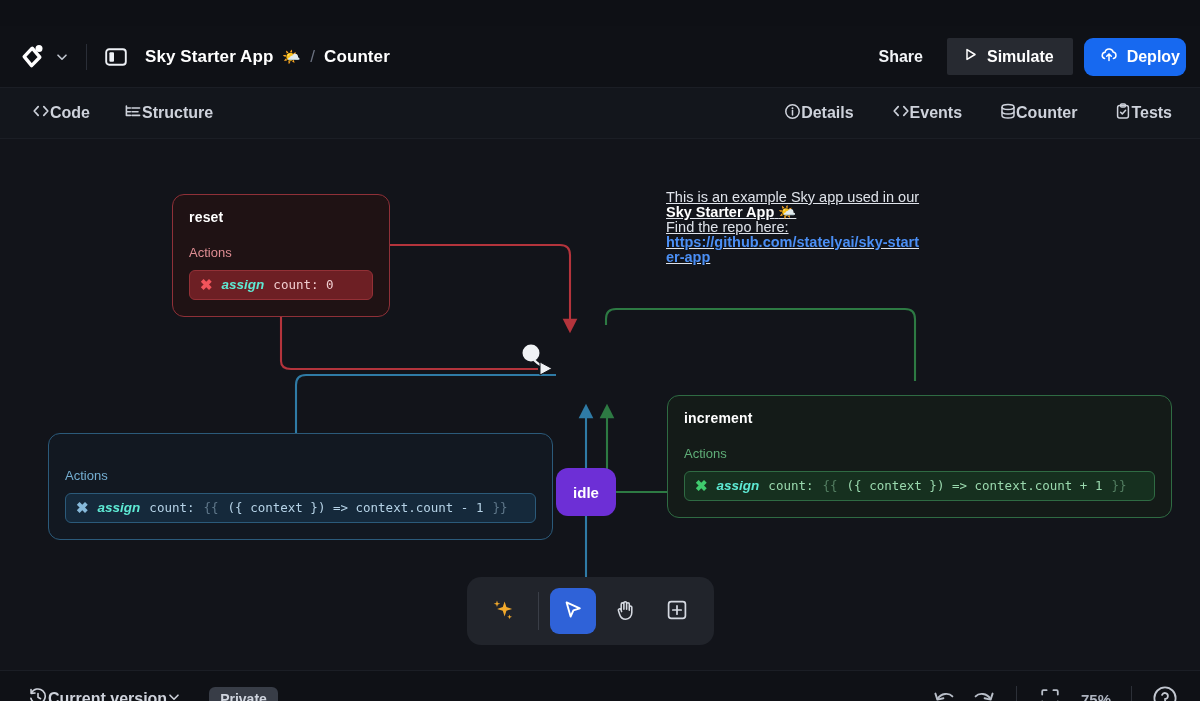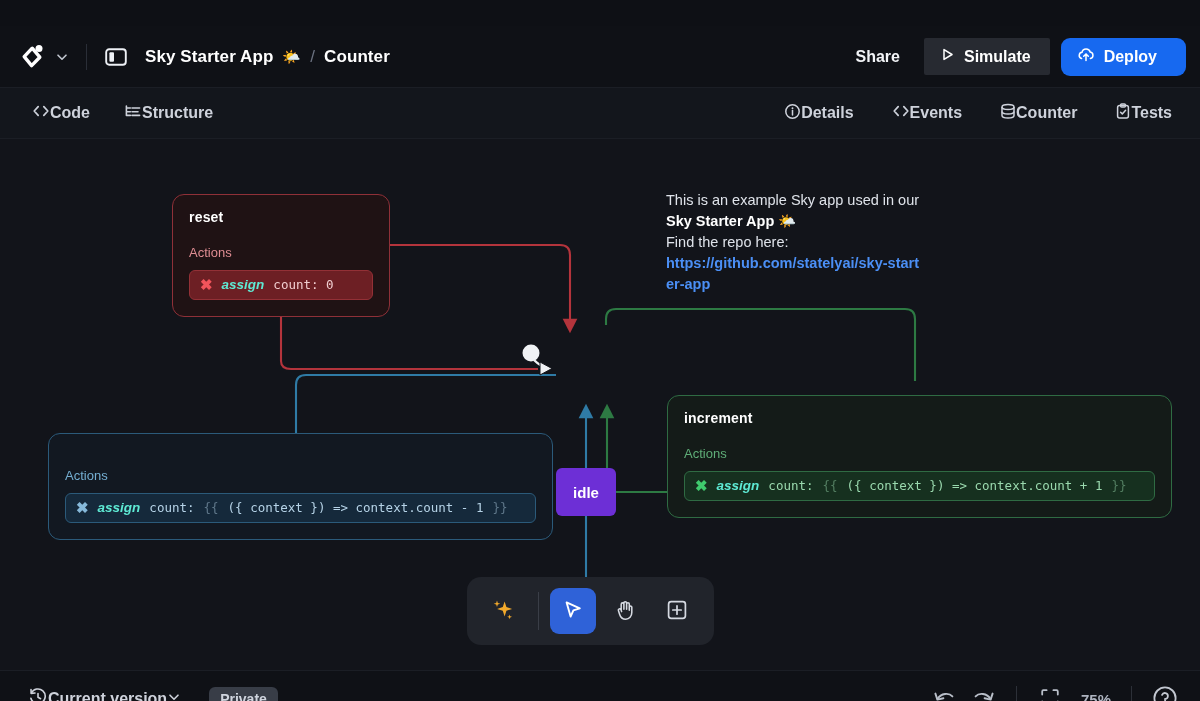--- a/index.html
+++ b/index.html
@@ -35,21 +35,21 @@
   }
   .sim-btn {
     display: flex; align-items: center; gap: 9px;
     background: #272a31; color: #ffffff; border: 0; border-radius: 2px;
     padding: 9px 19px 9px 16px; font-size: 16px; font-weight: bold;
     font-family: "Liberation Sans", sans-serif; cursor: pointer; margin-left: 10px;
   }
   .deploy-btn {
     display: flex; align-items: center; gap: 9px;
     background: #1769f0; color: #ffffff; border: 0; border-radius: 9px;
-    padding: 9px 29px 9px 16px; font-size: 16px; font-weight: bold;
+    padding: 9px 6px 9px 16px; font-size: 16px; font-weight: bold;
     font-family: "Liberation Sans", sans-serif; cursor: pointer; margin-left: 11px;
   }
 
   
   .tabbar {
     height: 51px; flex: 0 0 51px;
     background: #13161c;
     display: flex; align-items: center;
     padding: 0 18px 0 22px;
     border-bottom: 1px solid #1b1e25;
@@ -112,29 +112,29 @@
     background: #121821; border-color: #2b5a7a;
   }
   #node-decrement .node-actions-label { color: #74aed2; }
   #node-decrement .action-chip { background: #15293b; border-color: #2b5a7a; }
   #node-decrement .x-glyph { color: #86b9da; }
   #node-decrement .act-expr { color: #b6d3e7; }
 
   
   #node-idle {
     position: absolute; left: 556px; top: 329px; width: 60px; height: 48px;
-    background: #6d2fd6; border-radius: 6px;
+    background: #6d2fd6; border-radius: 12px;
     display: flex; align-items: center; justify-content: center;
     color: #ffffff; font-size: 15px; font-weight: bold;
   }
 
   
   .info-text {
     position: absolute; left: 666px; top: 51px; width: 258px;
-    font-size: 14.5px; line-height: 21px; color: #dfe3ea;
+    font-size: 14.5px; line-height: 15px; color: #dfe3ea; text-decoration: underline;
   }
   .info-text b { color: #ffffff; }
   .info-link { color: #4b8ff5; font-weight: bold; word-break: break-all; text-decoration: none; }
 
   
   .toolbar {
     position: absolute; left: 467px; top: 438px;
     height: 68px; background: #21242b; border-radius: 14px;
     display: flex; align-items: center; gap: 6px; padding: 0 14px;
   }

